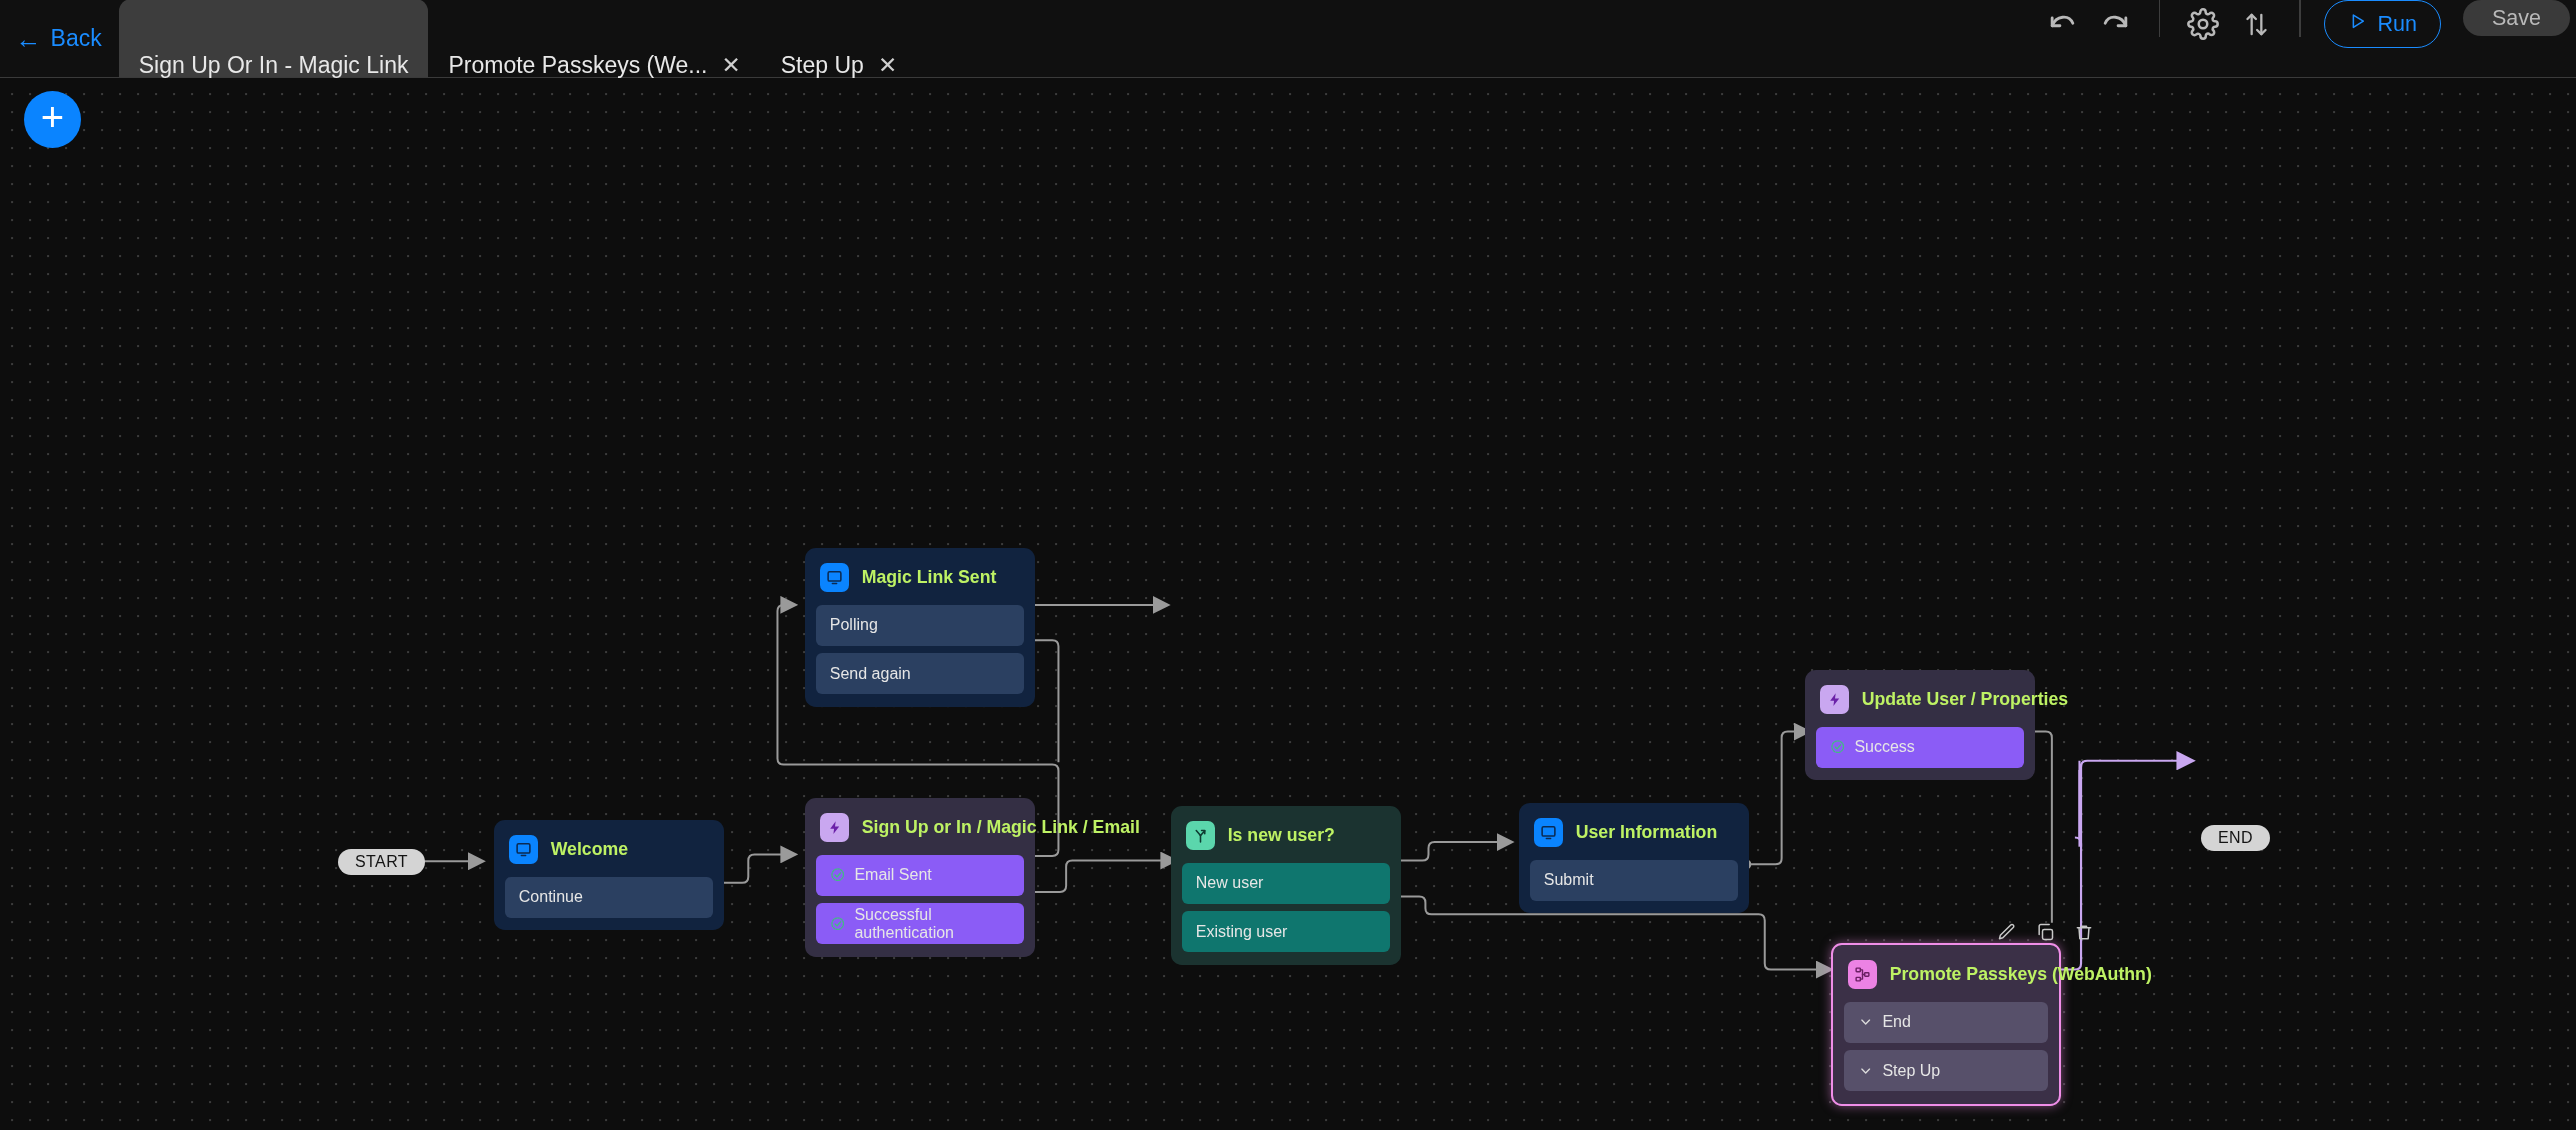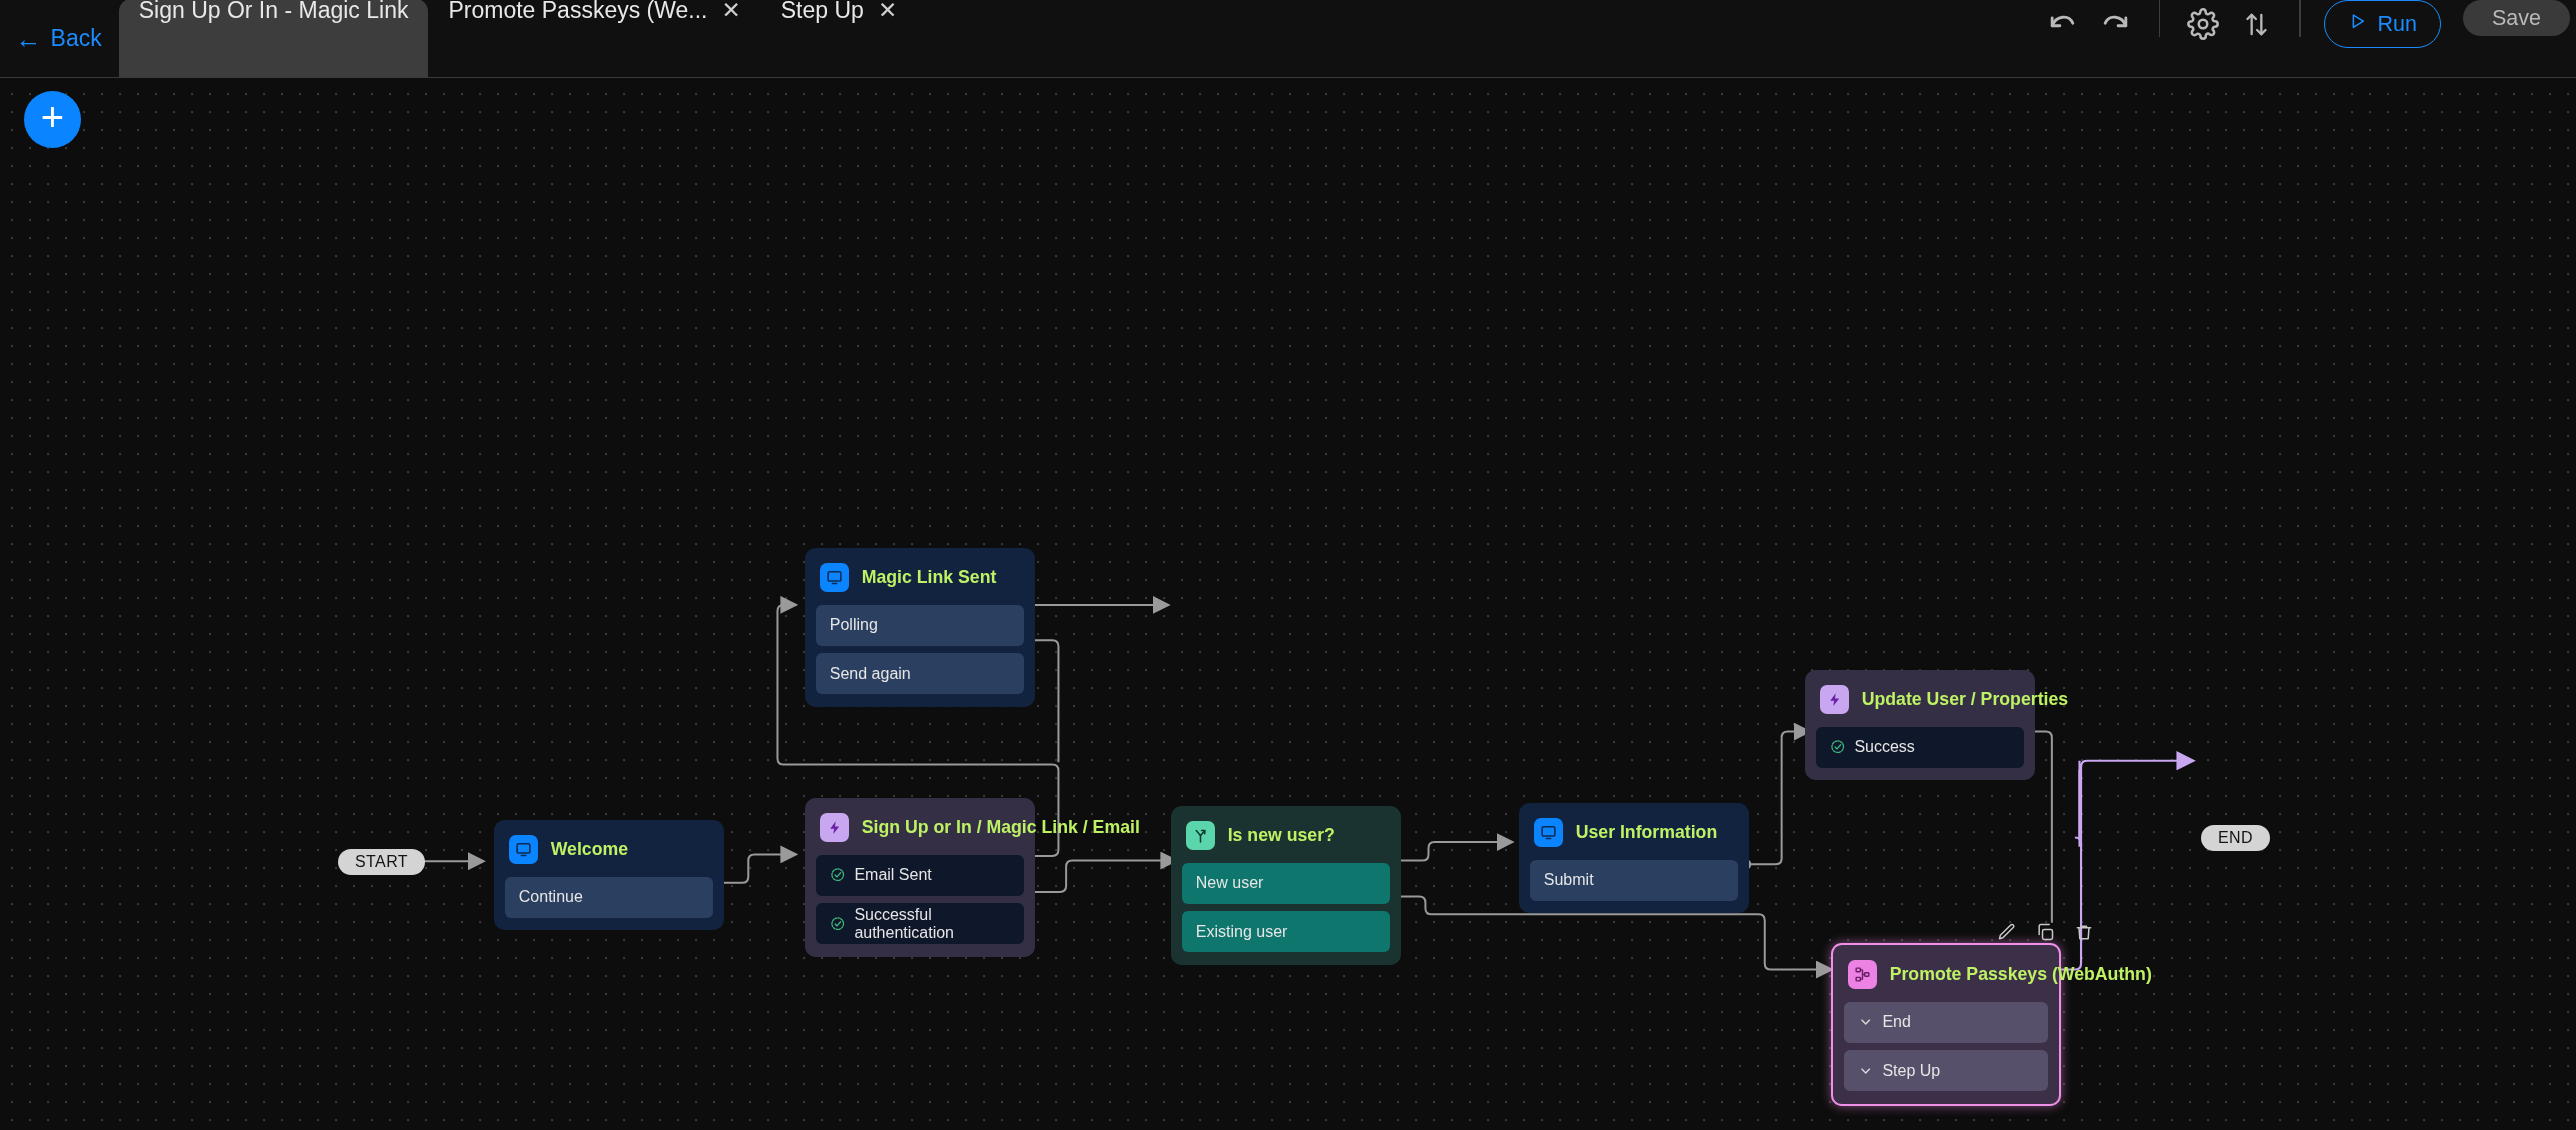--- a/index.html
+++ b/index.html
@@ -21,21 +21,21 @@
   #back-btn {
     display: flex; align-items: center; gap: 9.2px;
     color: #1a8cff; font-size: 23px; height: 78px;
     padding: 0 17px 0 15.4px; cursor: pointer;
     align-self: center;
   }
   #back-btn .arrow { font-size: 26px; line-height: 1; }
 
   .tabstrip { display: flex; align-items: flex-end; height: 78px; }
   .tab {
-    display: flex; align-items: flex-start; gap: 14px;
+    display: flex; align-items: flex-end; gap: 14px;
     height: 78px; padding: 0 20px;
     color: #e8e8e8; font-size: 23px; white-space: nowrap;
     cursor: pointer;
   }
   .tab.active {
     background: #3d3d3d;
     border-radius: 12.3px 12.3px 0 0;
     height: 78px;
   }
   .tab .tablabel { line-height: 1; }
@@ -114,21 +114,21 @@
   .row .chk { flex: 0 0 auto; display: flex; }
   .row .chev { flex: 0 0 auto; display: flex; }
 
   
   .n-blue { background: #11233f; }
   .n-blue .node-ico { background: #0a84ff; }
   .n-blue .row { background: #2b4061; }
   
   .n-purple { background: #342f44; }
   .n-purple .node-ico { background: #c9a7f0; }
-  .n-purple .row { background: #0f172a; }
+  .n-purple .row { background: #8b5cf6; }
   
   .n-green { background: #1b3330; }
   .n-green .node-ico { background: #5bd6ac; }
   .n-green .row { background: #0f766e; border-radius: 6px; }
   
   .n-pink { background: #3b3047; border: 2.3px solid #f08ee8; box-shadow: 0 0 10.8px rgba(240,142,232,.5); }
   .n-pink .node-ico { background: #ec82e4; }
   .n-pink .row { background: #57506a; }
 
   .pill {

